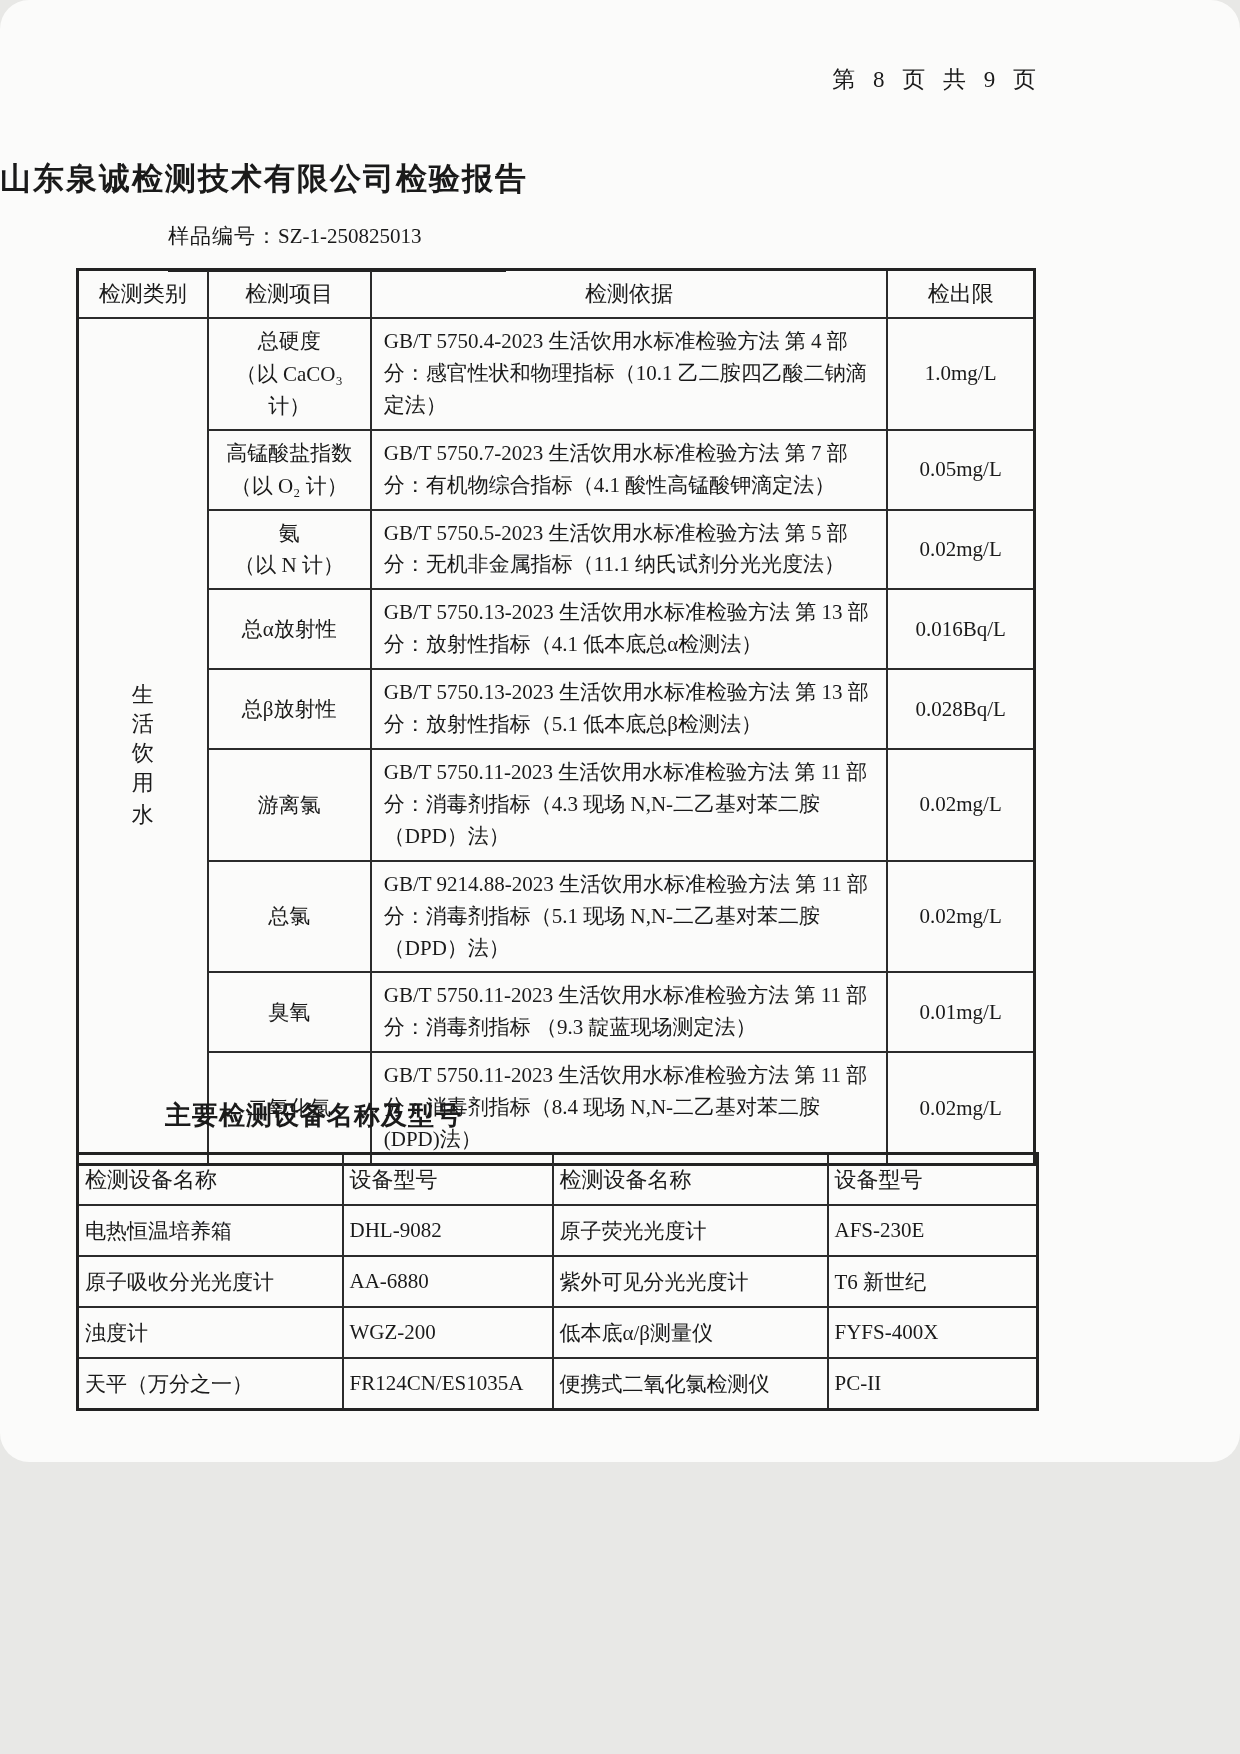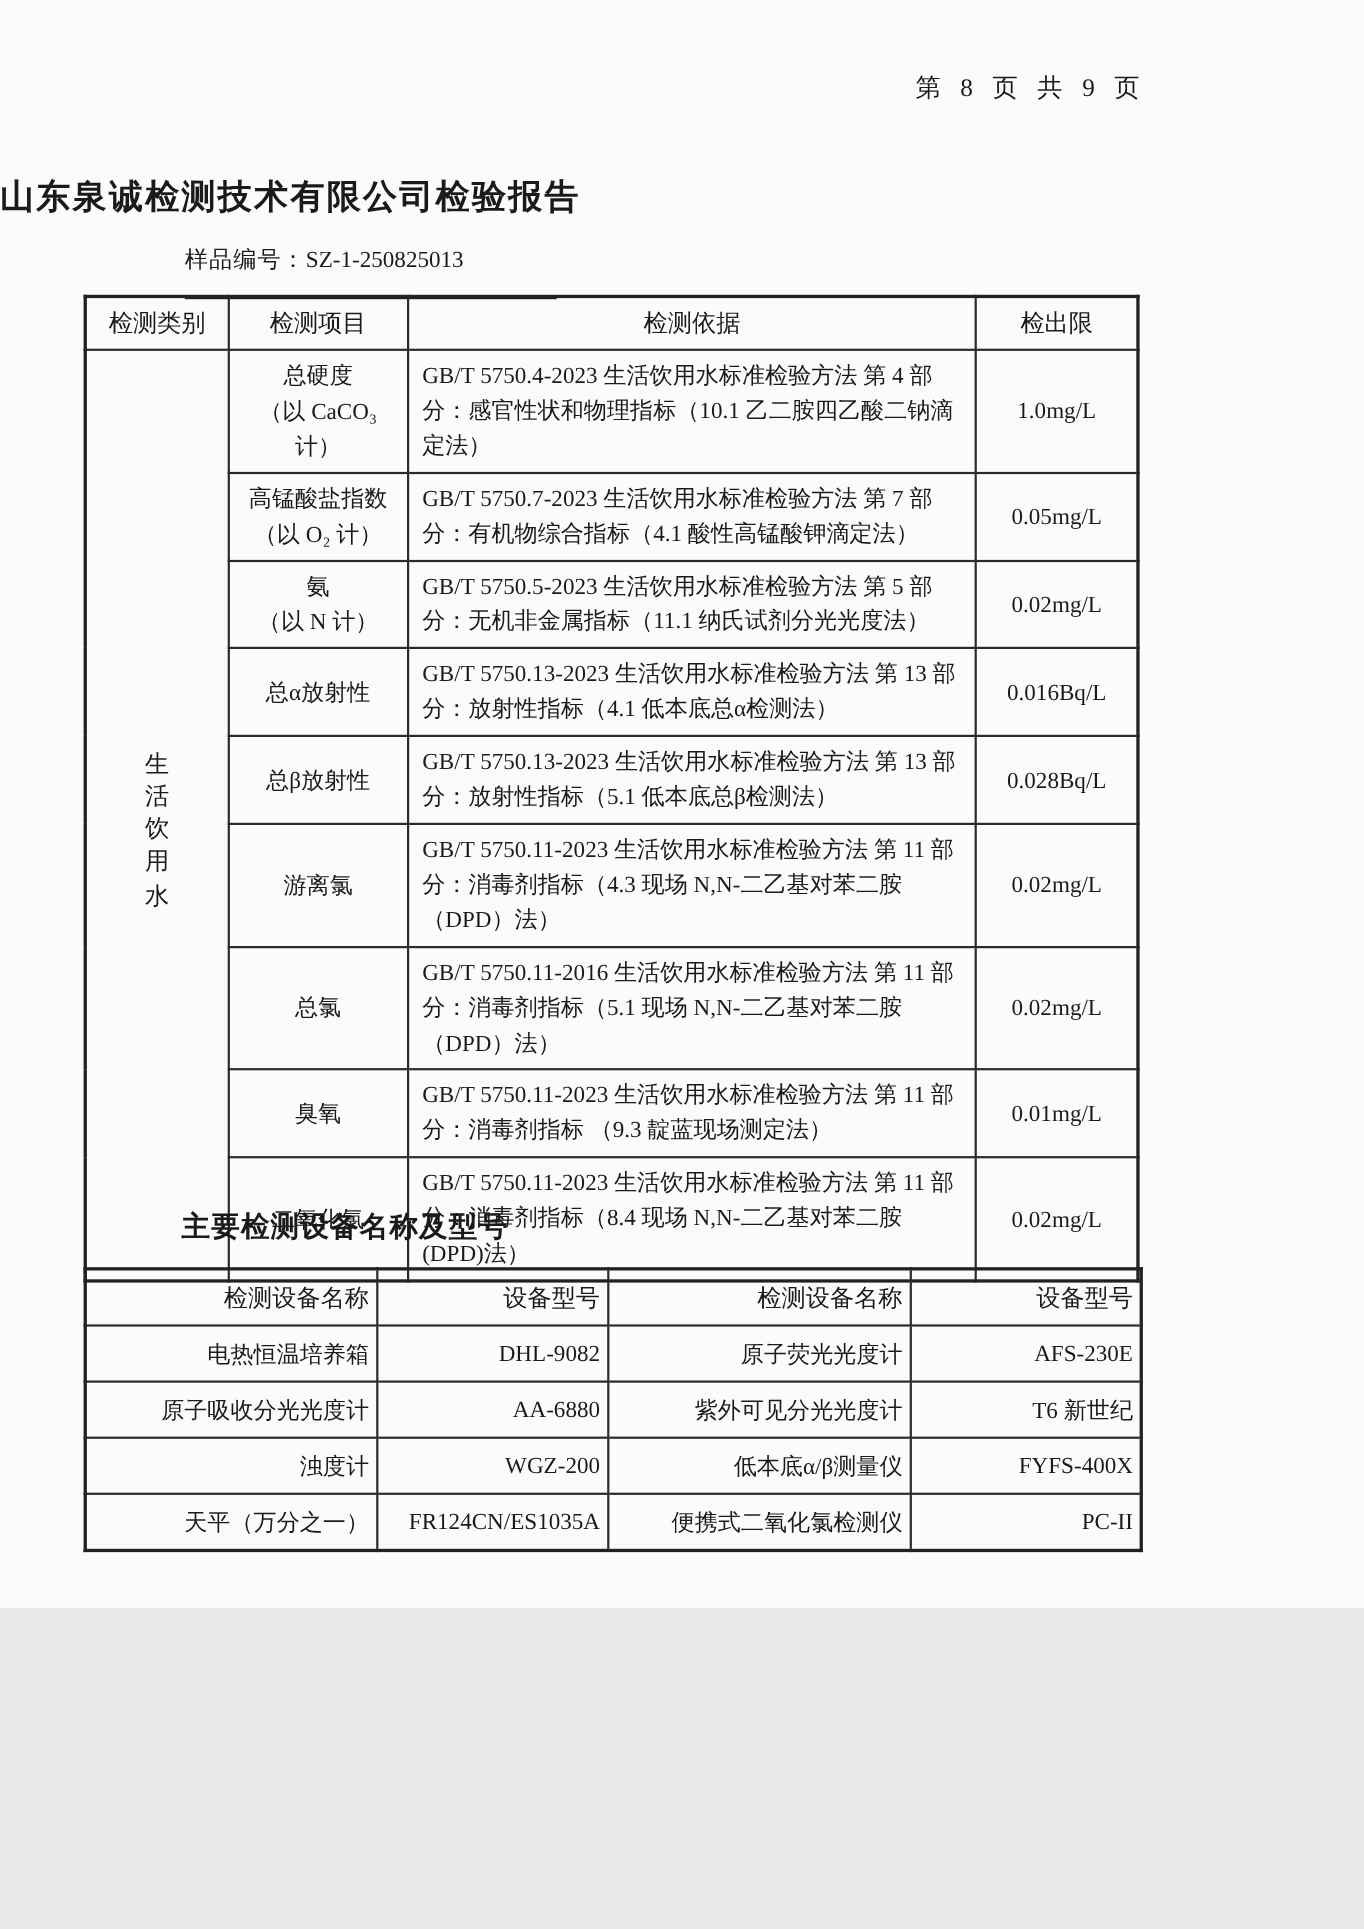--- a/index.html
+++ b/index.html
@@ -4,20 +4,21 @@
 <style>
   html,body{margin:0;padding:0;background:#e8e8e6;}
   .page{
     position:relative;
     width:1240px;height:1462px;
     margin:0 auto;
     background:#fbfbfa;
     font-family:"Liberation Serif","DejaVu Serif",serif;
     color:#1a1a1a;
     overflow:hidden;
+    border-radius:29px;
   }
   .page-indicator{
     position:absolute;top:64px;right:198px;
     font-size:23px;letter-spacing:6px;white-space:nowrap;
   }
   .report-title{
     position:absolute;top:158px;left:0;width:100%;
     text-align:left;font-size:31px;font-weight:bold;letter-spacing:2px;
   }
   .sample-line{
@@ -59,21 +60,21 @@
   .section-heading{
     position:absolute;top:1098px;left:165px;
     font-size:26px;font-weight:bold;letter-spacing:1px;
   }
   .tbl2{
     position:absolute;top:1152px;left:76px;width:960px;
     font-size:21px;border:3px solid #222;
   }
   .tbl2 th,.tbl2 td{
     border:2px solid #2b2b2b;
-    text-align:right;vertical-align:middle;
+    text-align:left;vertical-align:middle;
     height:45px;padding:2px 6px;
   }
   .tbl2 th{font-weight:normal;font-size:22px;}
   .t2c1{width:265px;}
   .t2c2{width:210px;}
   .t2c3{width:275px;}
   .t2c4{width:210px;}
 </style>
 </head>
 <body>
@@ -139,21 +140,21 @@
       <td class="basis">GB/T 5750.13-2023 生活饮用水标准检验方法 第 13 部分：放射性指标（5.1 低本底总β检测法）</td>
       <td class="limit">0.028Bq/L</td>
     </tr>
     <tr>
       <td class="item">游离氯</td>
       <td class="basis">GB/T 5750.11-2023 生活饮用水标准检验方法 第 11 部分：消毒剂指标（4.3 现场 N,N-二乙基对苯二胺（DPD）法）</td>
       <td class="limit">0.02mg/L</td>
     </tr>
     <tr>
       <td class="item">总氯</td>
-      <td class="basis">GB/T 5750.11-2016 生活饮用水标准检验方法 第 11 部分：消毒剂指标（5.1 现场 N,N-二乙基对苯二胺（DPD）法）</td>
+      <td class="basis">GB/T 9214.88-2023 生活饮用水标准检验方法 第 11 部分：消毒剂指标（5.1 现场 N,N-二乙基对苯二胺（DPD）法）</td>
       <td class="limit">0.02mg/L</td>
     </tr>
     <tr>
       <td class="item">臭氧</td>
       <td class="basis">GB/T 5750.11-2023 生活饮用水标准检验方法 第 11 部分：消毒剂指标 （9.3 靛蓝现场测定法）</td>
       <td class="limit">0.01mg/L</td>
     </tr>
     <tr>
       <td class="item">二氧化氯</td>
       <td class="basis">GB/T 5750.11-2023 生活饮用水标准检验方法 第 11 部分：消毒剂指标（8.4 现场 N,N-二乙基对苯二胺(DPD)法）</td>

